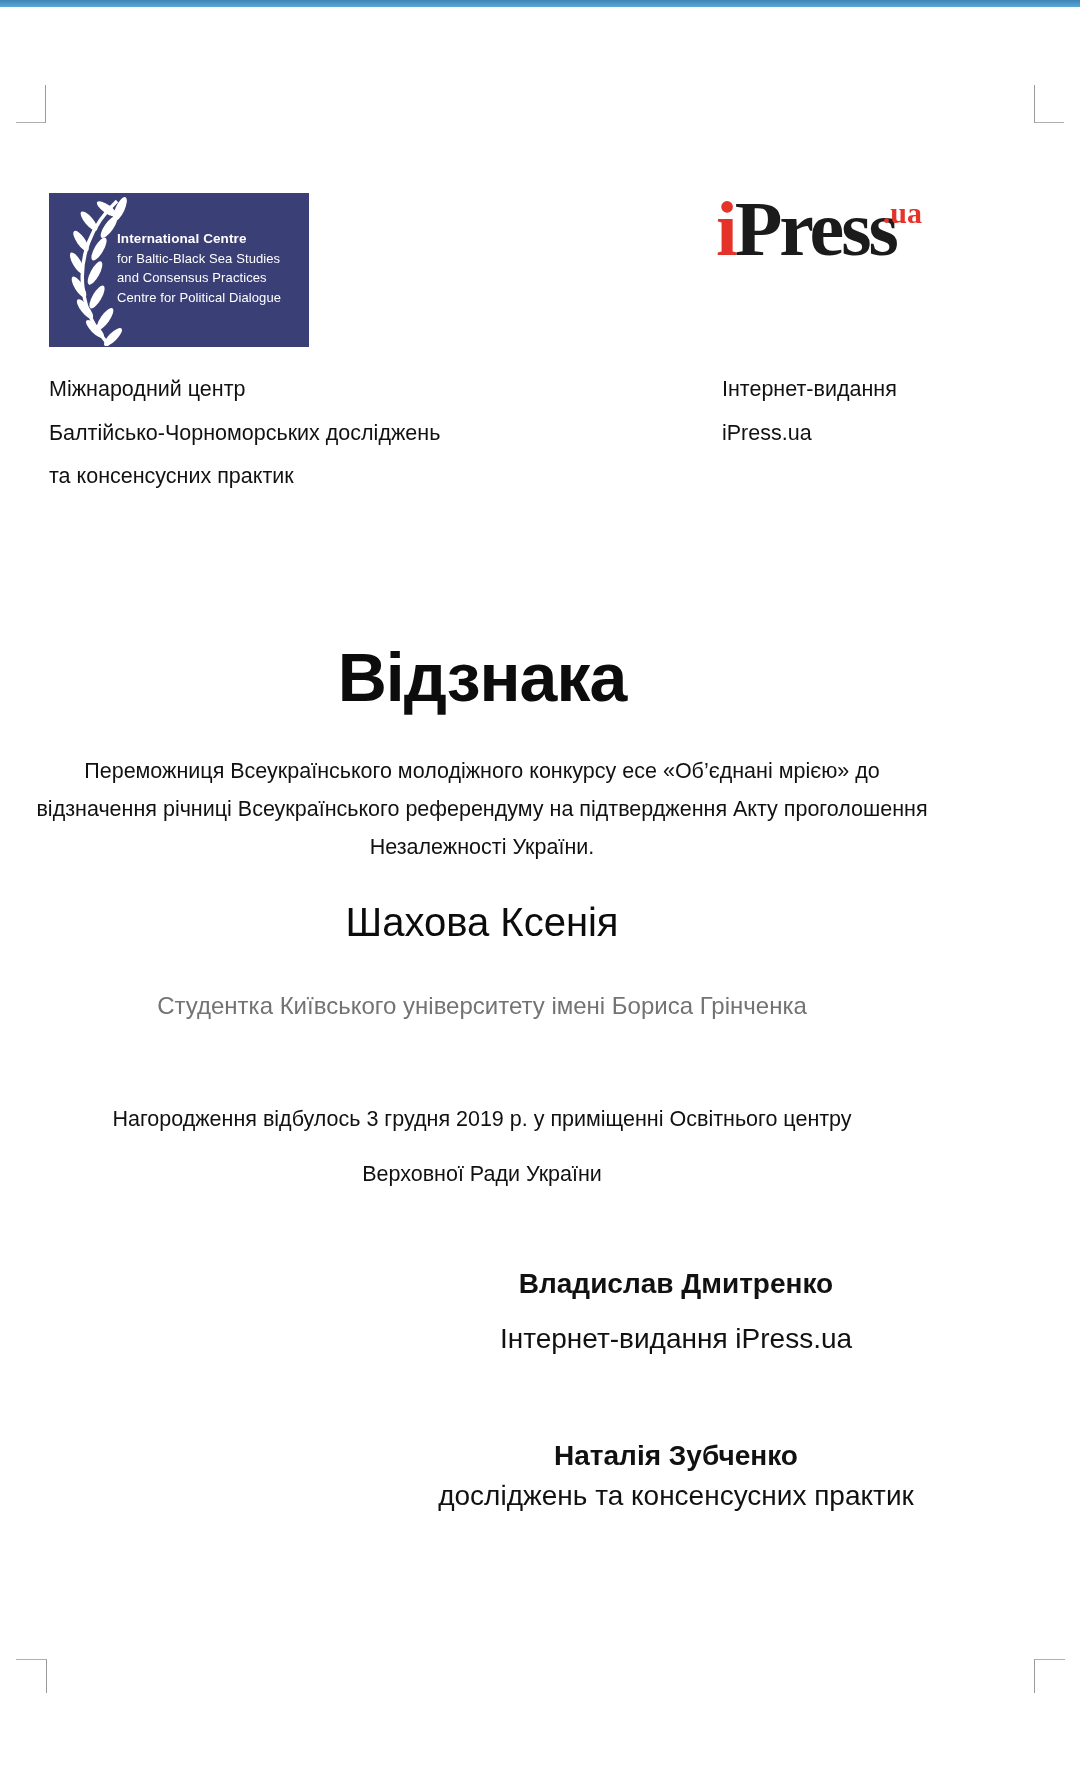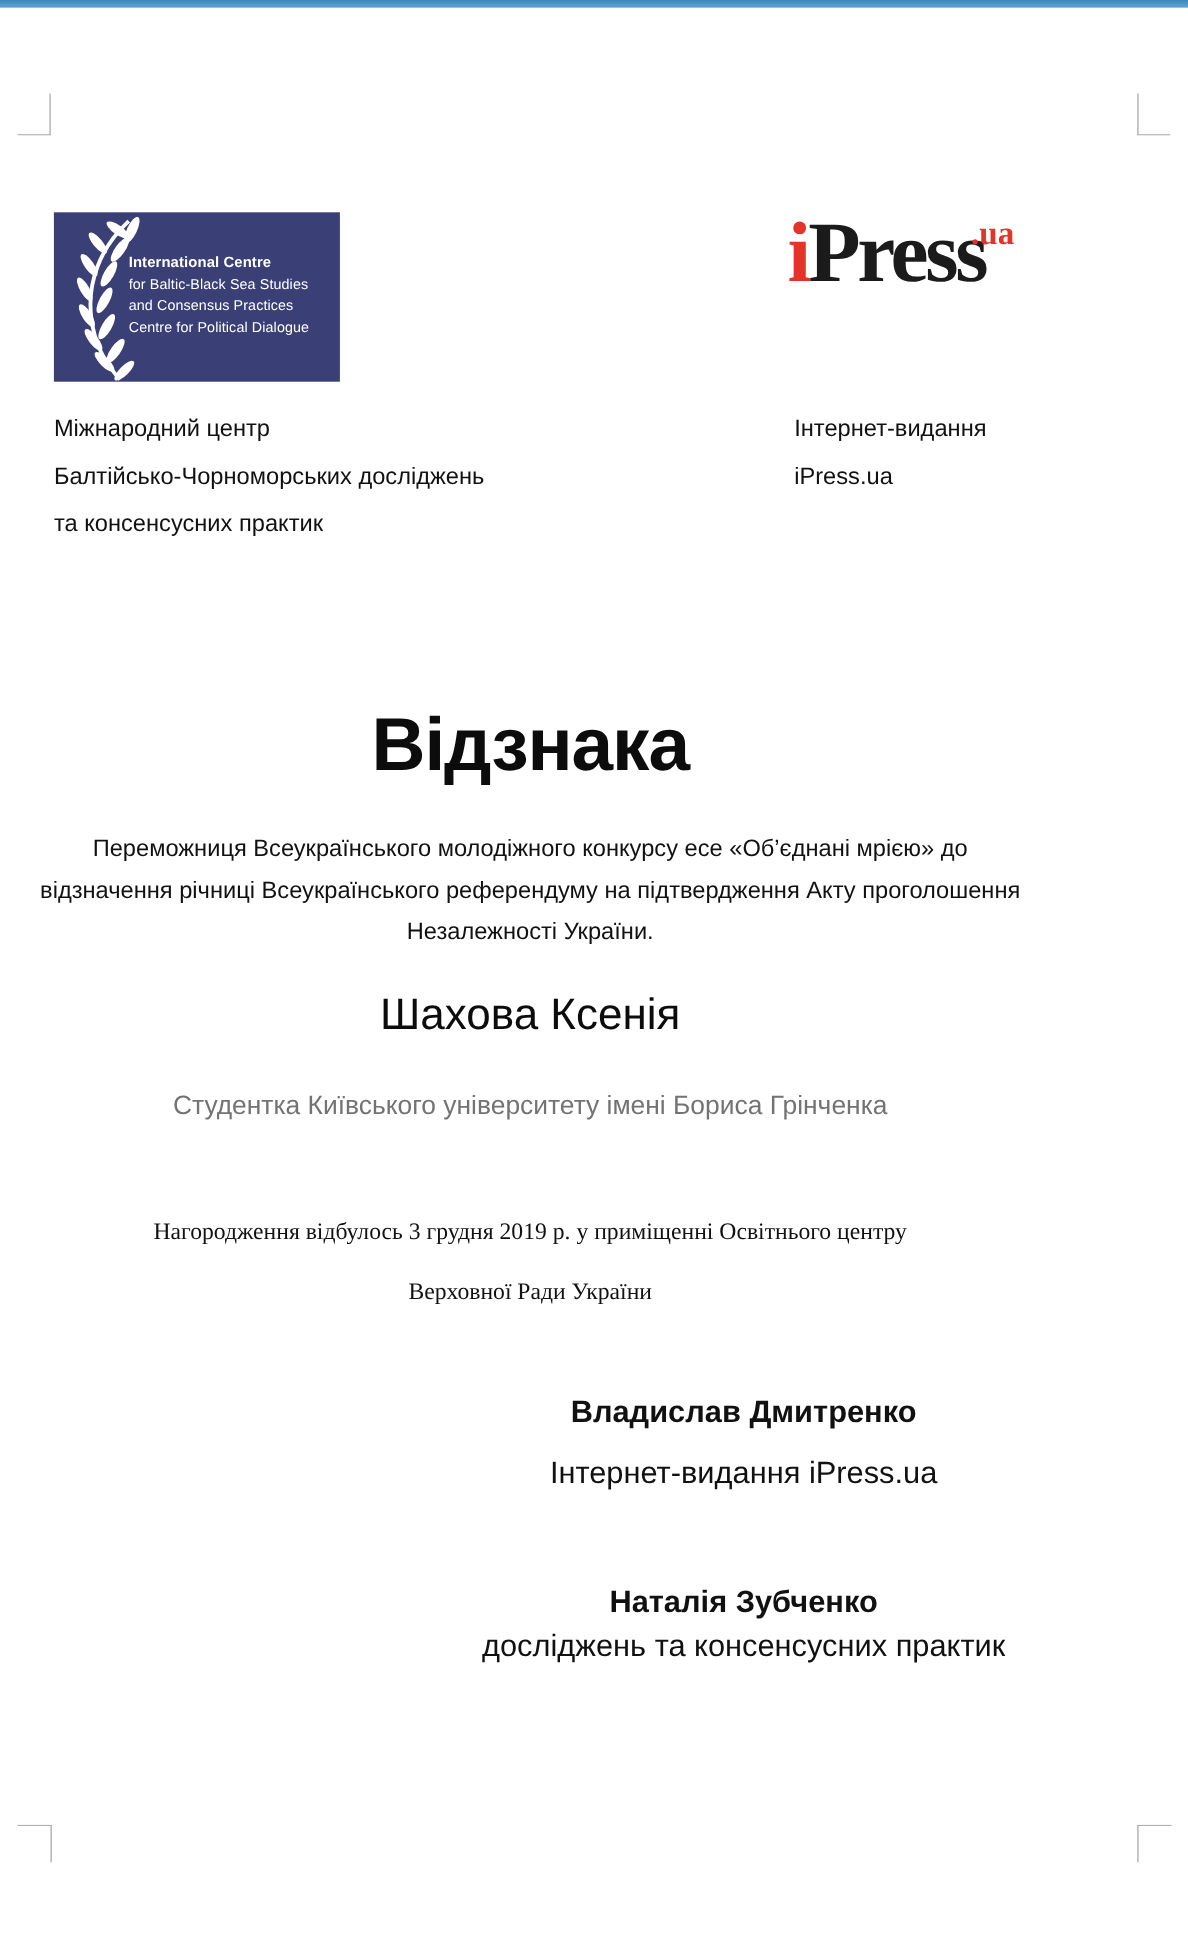--- a/index.html
+++ b/index.html
@@ -63,21 +63,21 @@
   
   .center-col { position: absolute; left: 12px; width: 940px; text-align: center; }
 
   .title {
     top: 638px; font-size: 68px; line-height: 78px;
     font-weight: 600; letter-spacing: -1px; color: #0c0c0c; margin: 0;
   }
   .para  { top: 752px; font-size: 21.5px; line-height: 38px; color: #111111; }
   .name  { top: 886px; font-size: 40px; line-height: 52px; font-weight: 400; color: #0c0c0c; margin-top: 10px; }
   .affil { top: 978px; font-size: 24px; line-height: 32px; color: #737373; margin-top: 12px; }
-  .ceremony { top: 1092px; font-size: 21.5px; line-height: 55px; color: #111111; font-family: Liberation Serif, serif; }
+  .ceremony { top: 1092px; font-size: 21.5px; line-height: 55px; color: #111111; }
 
   
   .sig { position: absolute; left: 296px; width: 760px; text-align: center; font-size: 28px; color: #111111; }
   .sig .sig-name { font-weight: 700; }
   .sig1 .sig-name { position: absolute; left: 0; width: 760px; top: 0; }
   .sig1 .sig-org  { position: absolute; left: 0; width: 760px; top: 55px; }
   .sig1 { top: 1268px; height: 110px; }
   .sig2 { top: 1423px; height: 140px; }
   .sig2 .sig-name { position: absolute; left: 0; width: 760px; top: 17px; }
   .sig2 .sig-orgs { position: absolute; left: 0; width: 760px; top: 55px; line-height: 35px; }

